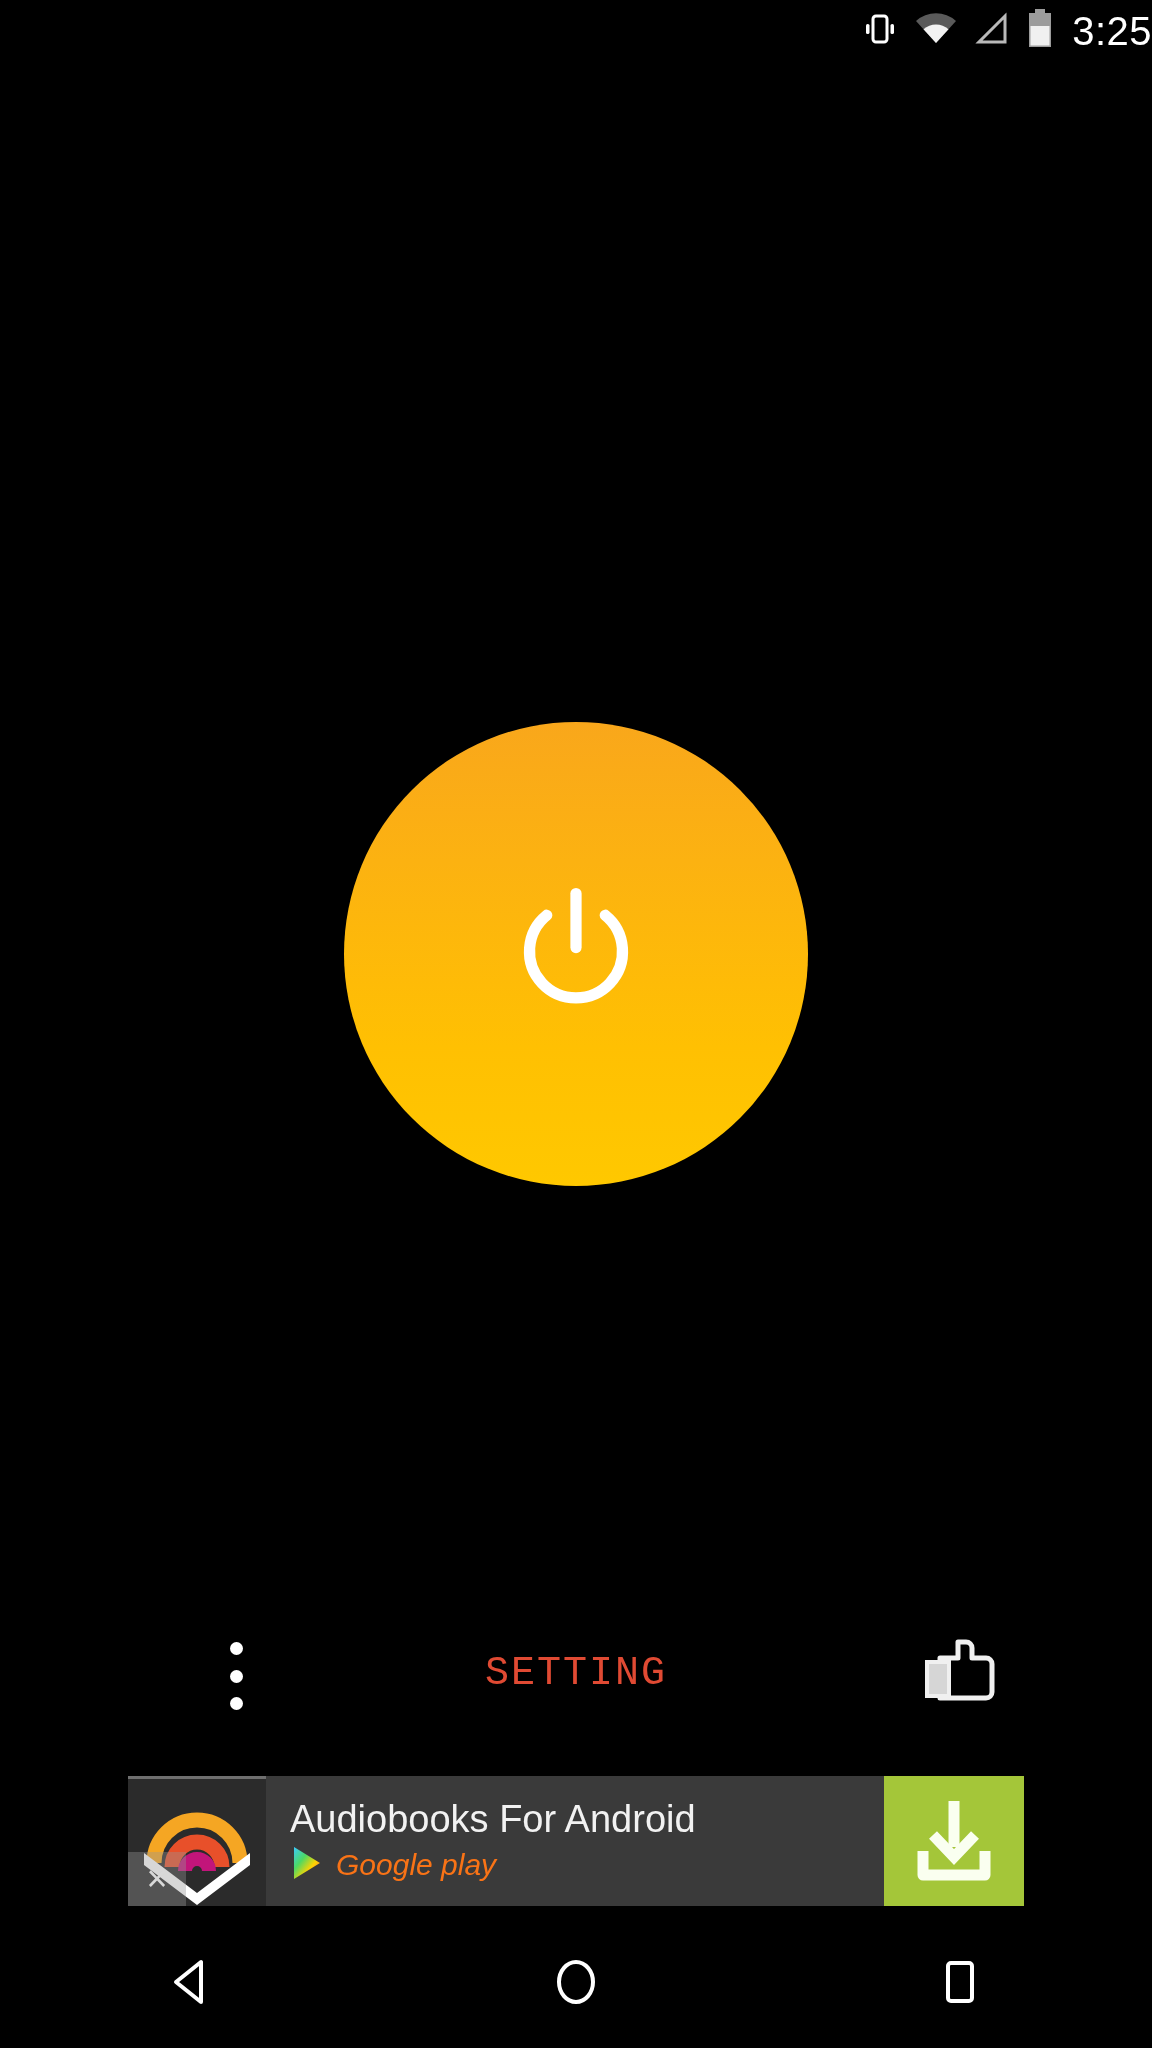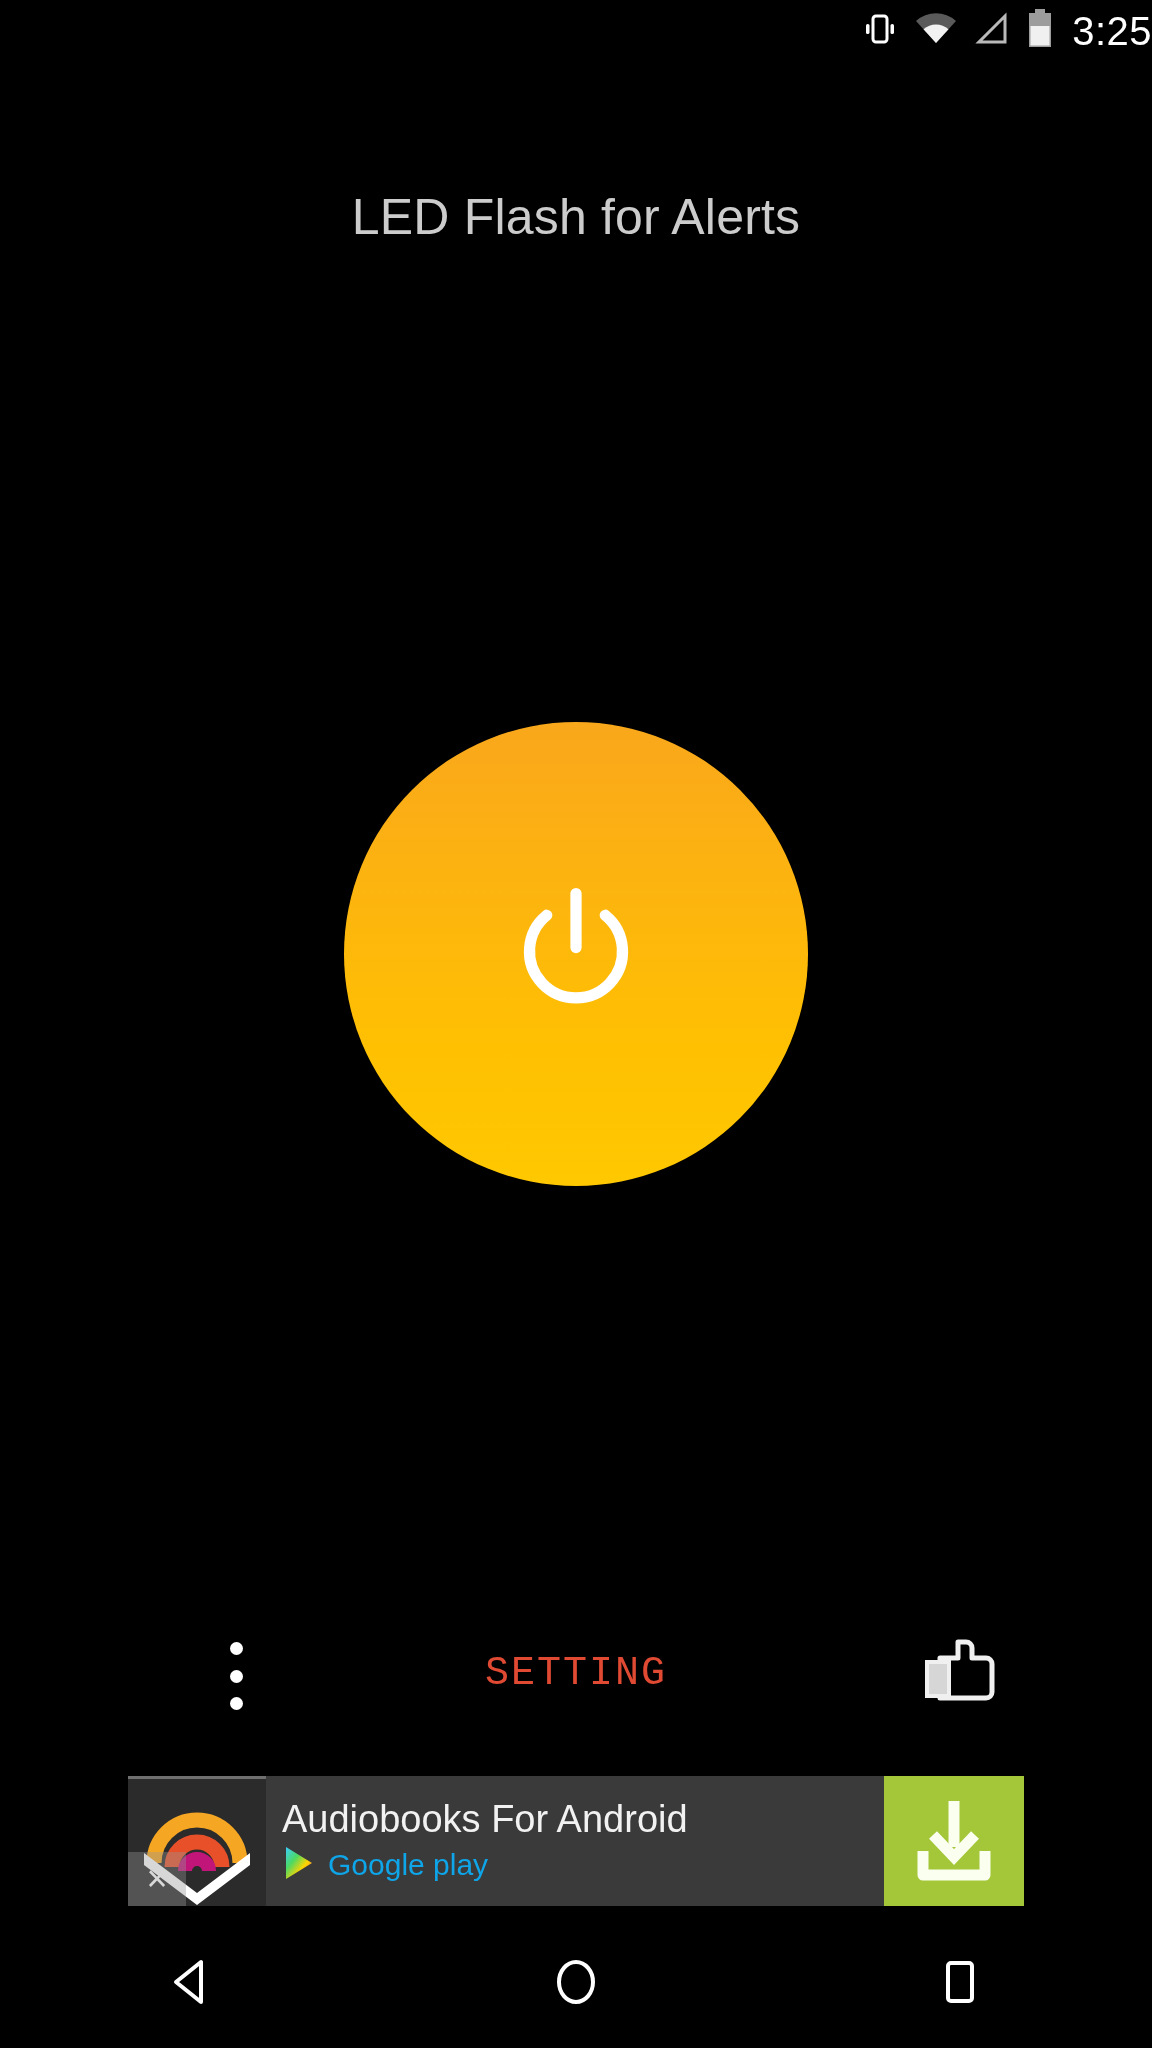--- a/index.html
+++ b/index.html
@@ -119,38 +119,39 @@
     width:58px; height:54px;
     background:rgba(150,150,150,0.38);
     display:flex; align-items:center; justify-content:center;
     cursor:pointer;
   }
   #ad-close-x {
     color:#d8d8d8; font-size:36px; line-height:36px; font-weight:300;
   }
   #ad-text-block {
     flex:1 1 auto;
-    padding-left:16px;
+    padding-left:24px;
     display:flex; flex-direction:column; justify-content:center;
     gap:4px;
   }
   #ad-headline {
     color:#f2f2f2;
     font-size:38px;
     line-height:44px;
     font-weight:400;
   }
   #ad-store-row {
     display:flex; align-items:center; gap:12px;
   }
   #ad-store-label {
-    color:#0ea5e9;
+    color:#f97316;
     font-size:30px;
     line-height:34px;
     font-weight:400;
+    font-style:italic;
   }
   #ad-cta-button {
     flex:0 0 140px;
     width:140px; height:130px;
     background:#a4c639;
     display:flex; align-items:center; justify-content:center;
     cursor:pointer;
   }
 
   
@@ -199,21 +200,20 @@
       <svg width="28" height="42" viewBox="0 0 28 42">
         <rect x="9" y="1" width="10" height="4" fill="#9c9c9c"></rect>
         <rect x="3" y="5" width="22" height="34" fill="#9c9c9c"></rect>
         <rect x="4.5" y="18" width="19" height="19.5" fill="#f0f0f0"></rect>
       </svg>
     </span>
 
     <span id="status-time">3:25</span>
   </div>
 
-  <div id="app-title">LED Flash for Alerts</div>
 
   <div id="power-button">
     <span id="power-glyph">
       <svg width="150" height="150" viewBox="0 0 100 100">
         <path d="M30.5 25.5 A31 31 0 1 0 69.5 25.5" fill="none" stroke="#ffffff" stroke-width="7.5" stroke-linecap="round"></path>
         <line x1="50" y1="11" x2="50" y2="47" stroke="#ffffff" stroke-width="7.5" stroke-linecap="round"></line>
       </svg>
     </span>
   </div>
 

